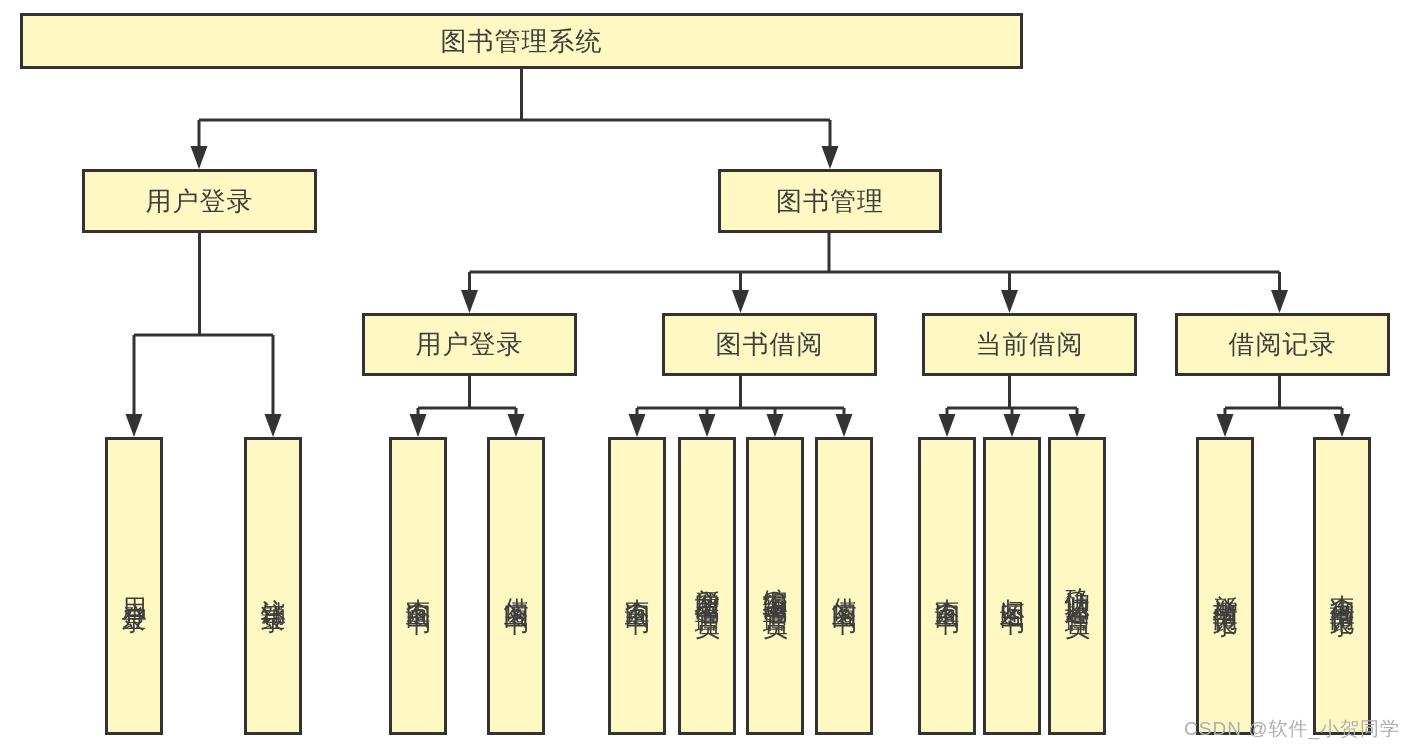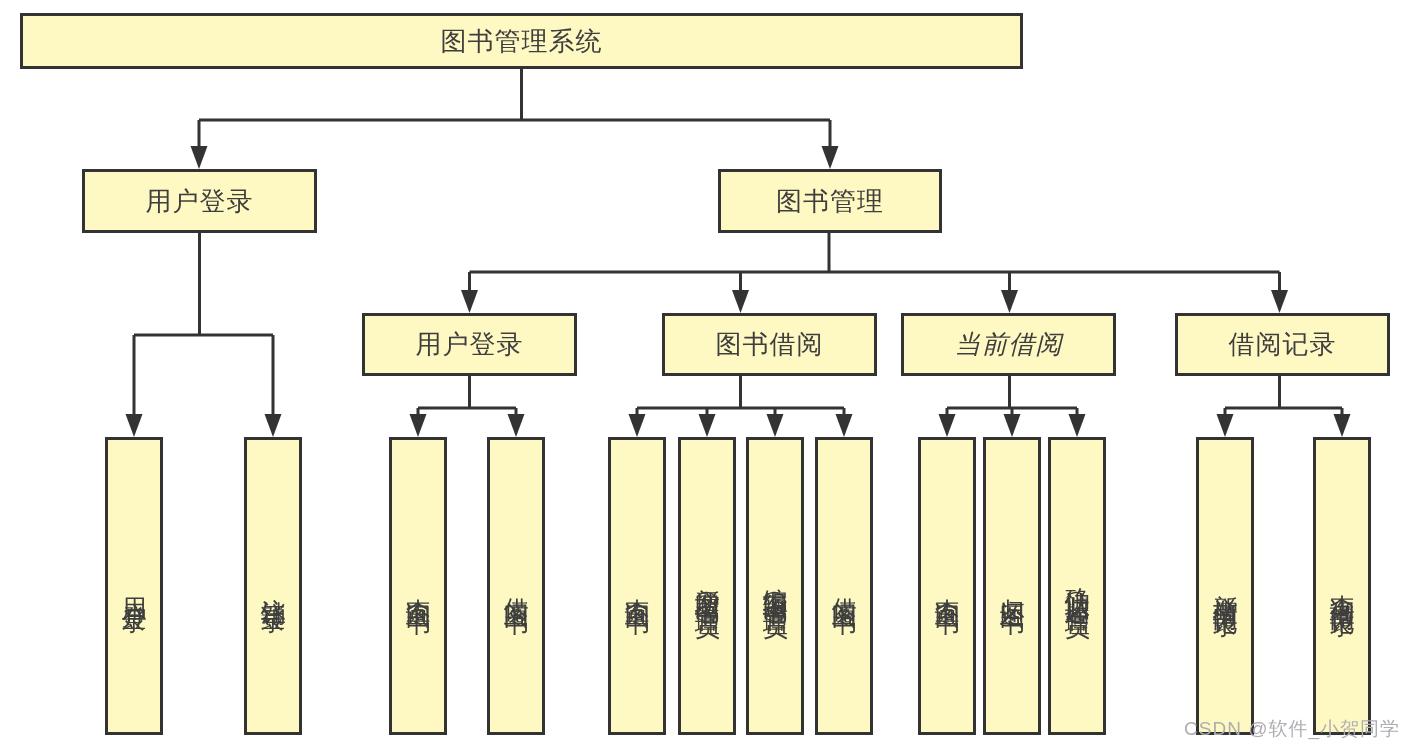--- a/index.html
+++ b/index.html
@@ -111,21 +111,21 @@
       <polygon points="1333.5,414 1350.5,414 1342,437" fill="#333333"></polygon>
     </svg>
 
   <div class="node node-h node-root">图书管理系统</div>
 
   <div class="node node-h node-l2" style="left:82px;width:235px;">用户登录</div>
   <div class="node node-h node-l2" style="left:710px;width:224px;margin-left:8px;">图书管理</div>
 
   <div class="node node-h node-l3" style="left:362px;">用户登录</div>
   <div class="node node-h node-l3" style="left:646px;margin-left:16px;">图书借阅</div>
-  <div class="node node-h node-l3" style="left:901px;font-style:italic;">当前借阅</div>
+  <div class="node node-h node-l3" style="left:922px;">当前借阅</div>
   <div class="node node-h node-l3" style="left:1175px;">借阅记录</div>
 
   <div class="node node-v" style="left:105px;">用户登录</div>
   <div class="node node-v" style="left:244px;">注销登录</div>
 
   <div class="node node-v" style="left:389px;">查询图书</div>
   <div class="node node-v" style="left:487px;">借阅图书</div>
 
   <div class="node node-v" style="left:608px;">查询图书</div>
   <div class="node node-v" style="left:678px;">新增图书（管理员）</div>

